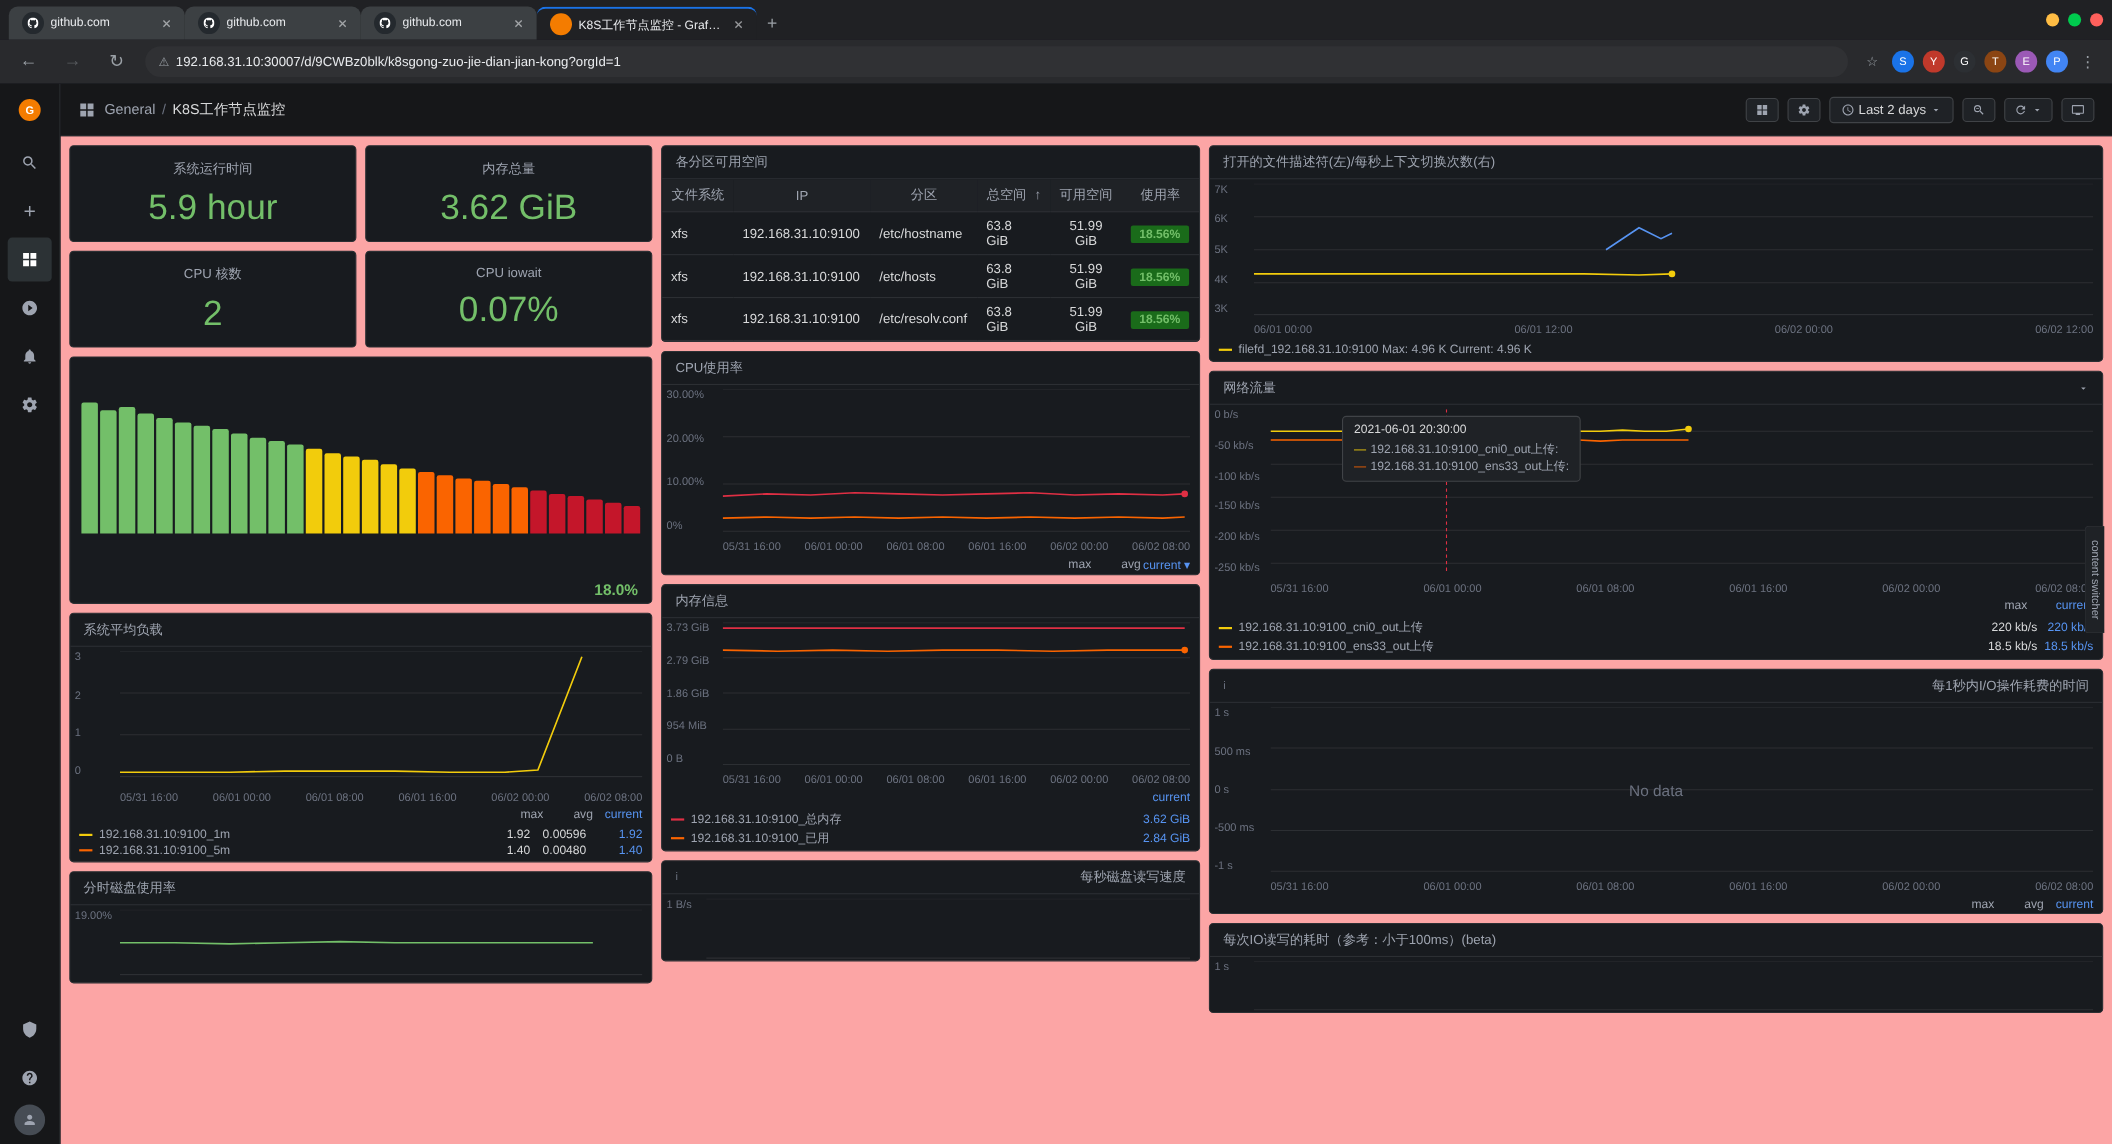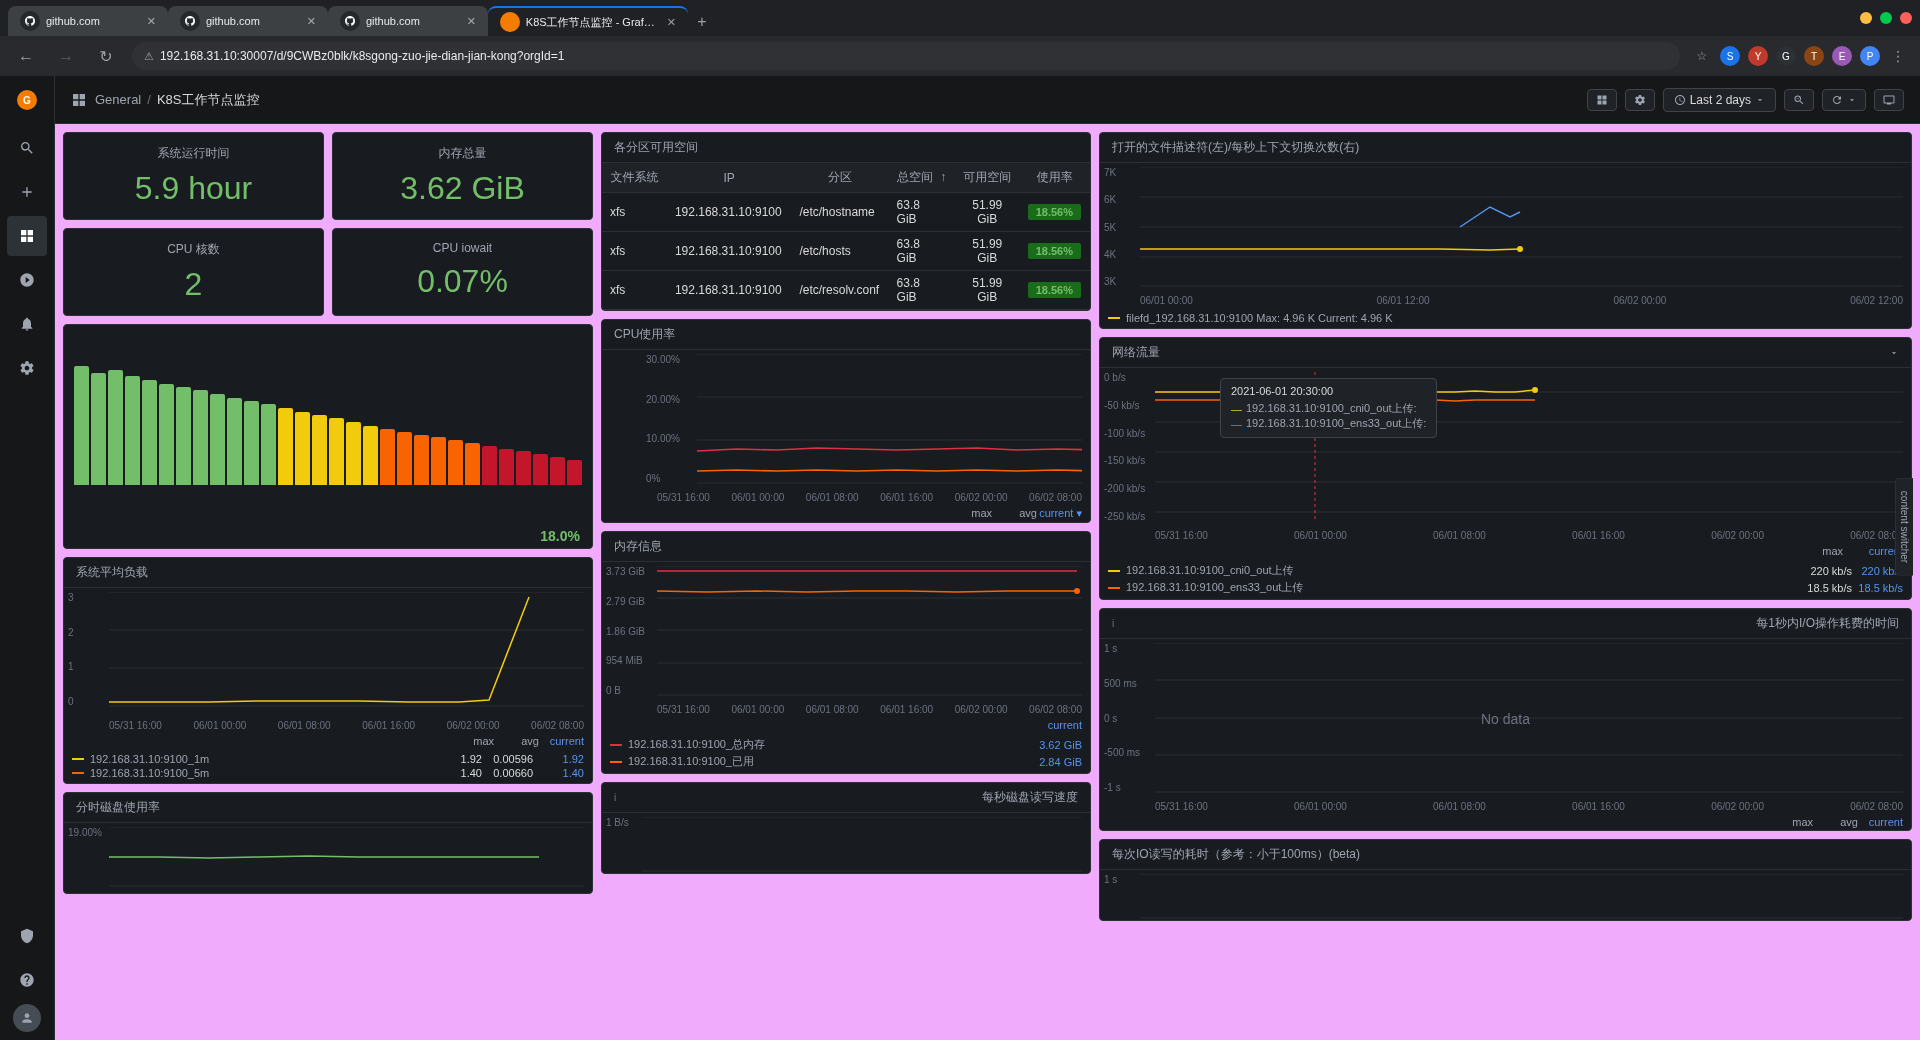--- a/index.html
+++ b/index.html
@@ -246,21 +246,21 @@
             </svg>
         </div>
         <div class="tb-btn">
           <svg width="12" height="12" viewBox="0 0 24 24" fill="currentColor">
               <path d="M21 3H3c-1.1 0-2 .9-2 2v12c0 1.1.9 2 2 2h5v2h8v-2h5c1.1 0 1.99-.9 1.99-2L23 5c0-1.1-.9-2-2-2zm0 14H3V5h18v12z"></path>
             </svg>
         </div>
       </div>
     </div>
 
-    <div style="flex:1;overflow-y:auto;overflow-x:hidden;padding:8px;background:#f0abfc;display:grid;grid-template-columns:530px 490px 1fr;gap:8px;align-content:start;">
+    <div style="flex:1;overflow-y:auto;overflow-x:hidden;padding:8px;background:#fca5a5;display:grid;grid-template-columns:530px 490px 1fr;gap:8px;align-content:start;">
 
       <div style="display:flex;flex-direction:column;gap:8px;">
 
         <div style="display:grid;grid-template-columns:1fr 1fr;gap:8px;">
           <div class="stat-panel">
             <div class="stat-label">系统运行时间</div>
             <div class="stat-value large">5.9 hour</div>
           </div>
           <div class="stat-panel">
             <div class="stat-label">内存总量</div>
@@ -355,21 +355,21 @@
               <div class="legend-color" style="background:#f2cc0c;"></div>
               <span class="legend-label">192.168.31.10:9100_1m</span>
               <span class="legend-max">1.92</span>
               <span class="legend-avg">0.00596</span>
               <span class="legend-current">1.92</span>
             </div>
             <div class="legend-item">
               <div class="legend-color" style="background:#fa6400;"></div>
               <span class="legend-label">192.168.31.10:9100_5m</span>
               <span class="legend-max">1.40</span>
-              <span class="legend-avg">0.00660</span>
+              <span class="legend-avg">0.00480</span>
               <span class="legend-current">1.40</span>
             </div>
           </div>
         </div>
 
         <div class="chart-panel">
           <div class="panel-header">
             <span>分时磁盘使用率</span>
           </div>
           <div style="position:relative;height:70px;padding:4px 8px 0 45px;">
@@ -430,21 +430,21 @@
                 <td><span class="usage-badge">18.56%</span></td>
               </tr>
             </tbody>
           </table>
         </div>
 
         <div class="chart-panel">
           <div class="panel-header">
             <span>CPU使用率</span>
           </div>
-          <div style="position:relative;height:140px;padding:4px 8px 0 55px;margin-left:40px;">
+          <div style="position:relative;height:140px;padding:4px 8px 0 55px;">
             <div style="position:absolute;left:4px;top:4px;height:130px;display:flex;flex-direction:column;justify-content:space-between;font-size:10px;color:#6c7280;">
               <span>30.00%</span>
               <span>20.00%</span>
               <span>10.00%</span>
               <span>0%</span>
             </div>
             <svg width="100%" height="130">
               <line x1="0" y1="0" x2="100%" y2="0" class="chart-grid-line"></line>
               <line x1="0" y1="43" x2="100%" y2="43" class="chart-grid-line"></line>
               <line x1="0" y1="86" x2="100%" y2="86" class="chart-grid-line"></line>

